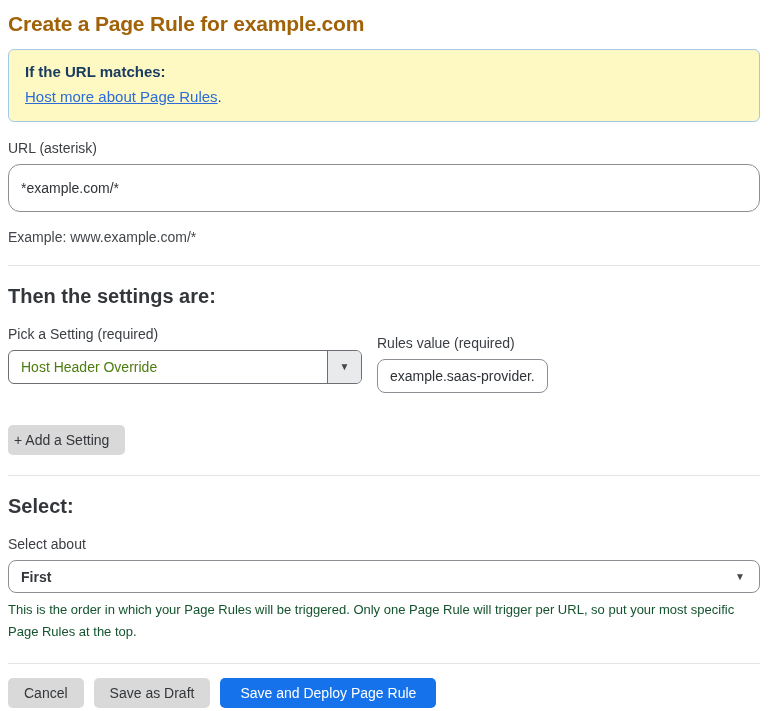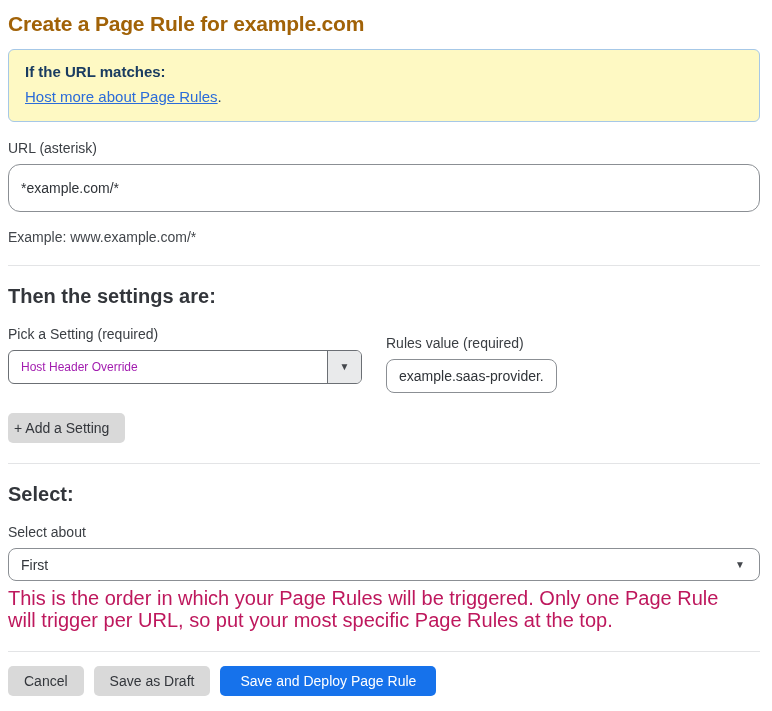--- a/index.html
+++ b/index.html
@@ -63,38 +63,38 @@
     border: none;
     border-top: 1px solid #e3e4e6;
     margin-top: 20px;
   }
   .section-heading {
     font-size: 20px;
     font-weight: 700;
     color: #33363b;
     margin-top: 19px;
   }
-  .settings-row { display: flex; gap: 24px; }
+  .settings-row { display: flex; gap: 15px; }
   .settings-col-right { margin-top: 9px; }
   .custom-select {
     width: 354px;
     height: 34px;
     border: 1px solid #6b6f74;
     border-radius: 6px;
     background: #fff;
     display: flex;
     align-items: center;
     overflow: hidden;
     cursor: pointer;
   }
   .custom-select .select-value {
     flex: 1;
     padding: 0 12px;
-    font-size: 12px;
-    color: #a21caf;
+    font-size: 14px;
+    color: #4d7c0f;
     white-space: nowrap;
   }
   .custom-select .arrow-box {
     width: 34px;
     align-self: stretch;
     background: #e9eaeb;
     border-left: 1px solid #6b6f74;
     display: flex;
     align-items: center;
     justify-content: center;
@@ -113,40 +113,41 @@
     font-family: "Liberation Sans", sans-serif;
     font-size: 14px;
     height: 30px;
     border: none;
     border-radius: 5px;
     padding: 0 16px;
     cursor: pointer;
   }
   .btn-gray { background: #d9d9d9; color: #33363b; }
   .btn-blue { background: #1672eb; color: #ffffff; padding: 0 20px; }
-  .add-setting-btn { margin-top: 20px; padding-left: 6px; }
+  .add-setting-btn { margin-top: 32px; padding-left: 6px; }
   .wide-select {
     width: 100%;
     height: 33px;
     border: 1px solid #8b8f94;
     border-radius: 8px;
     background: #fff;
     display: flex;
     align-items: center;
     justify-content: space-between;
     padding: 0 14px 0 12px;
     font-size: 14px;
     color: #33363b;
     cursor: pointer;
     margin-top: 0;
+    font-weight: bold;
   }
   .order-desc {
-    font-size: 20px;
+    font-size: 13px;
     line-height: 22px;
-    color: #be185d;
+    color: #14532d;
     margin-top: 6px;
     max-width: 735px;
   }
   .footer-row {
     display: flex;
     gap: 10px;
     margin-top: 14px;
   }
 </style>
 </head>

